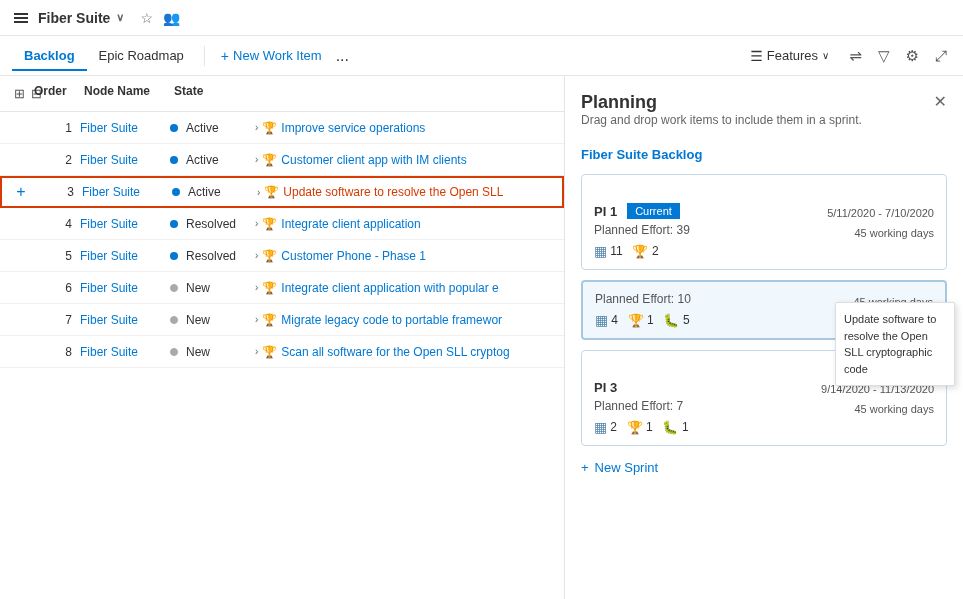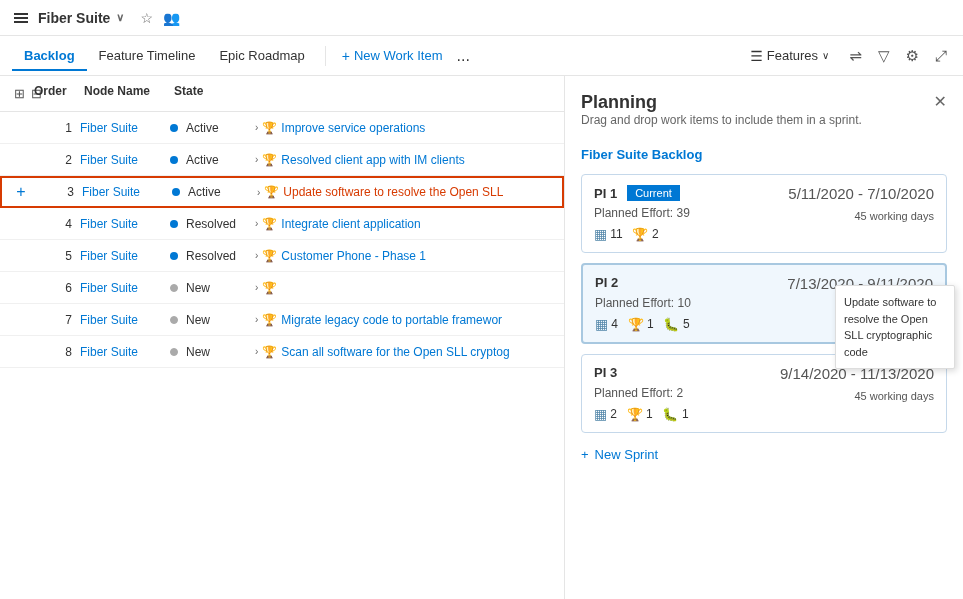--- a/index.html
+++ b/index.html
@@ -53,24 +53,24 @@
     .planning-panel { flex: 1; overflow-y: auto; padding: 16px; background: #fff; }
     .planning-header { display: flex; justify-content: space-between; align-items: flex-start; margin-bottom: 6px; }
     .planning-title { font-size: 18px; font-weight: 600; color: #333; }
     .planning-close { cursor: pointer; font-size: 16px; color: #666; border: none; background: none; padding: 0; }
     .planning-subtitle { font-size: 12px; color: #666; margin-bottom: 14px; }
     .planning-backlog-label { color: #0078d4; font-size: 13px; font-weight: 600; margin-bottom: 12px; cursor: pointer; }
 
     
     .sprint-card { border: 1px solid #d0e4f0; border-radius: 4px; padding: 10px 12px; margin-bottom: 10px; background: #fff; position: relative; }
     .sprint-card.pi2 { border: 2px solid #b8d4e8; background: #f8fafc; }
-    .sprint-card-header { display: flex; justify-content: space-between; align-items: flex-start; margin-bottom: 4px; }
+    .sprint-card-header { display: flex; justify-content: space-between; align-items: flex-end; margin-bottom: 4px; }
     .sprint-name { font-size: 13px; font-weight: 600; color: #333; }
     .sprint-current-badge { background: #0078d4; color: #fff; font-size: 11px; padding: 2px 8px; border-radius: 0; }
-    .sprint-dates { font-size: 15px; color: #555; text-align: right; }
+    .sprint-dates { font-size: 11px; color: #555; text-align: right; margin-top: 22px; }
     .sprint-effort { font-size: 12px; color: #555; margin-bottom: 6px; }
     .sprint-working-days { font-size: 11px; color: #555; }
     .sprint-stats { display: flex; gap: 10px; align-items: center; }
     .sprint-stat { display: flex; align-items: center; gap: 3px; font-size: 12px; color: #333; }
 
     
     .drop-tooltip { position: absolute; right: -10px; top: 20px; background: white; border: 1px solid #ddd; padding: 8px; font-size: 11px; color: #333; width: 120px; box-shadow: 2px 2px 6px rgba(0,0,0,0.15); z-index: 20; border-radius: 2px; line-height: 1.5; }
 
     
     .new-sprint-btn { display: flex; align-items: center; gap: 6px; color: #0078d4; cursor: pointer; font-size: 13px; margin-top: 8px; border: none; background: none; padding: 4px 0; }
@@ -99,21 +99,20 @@
     </span>
     <div class="top-bar-icons">
       <span style="cursor:pointer;">☆</span>
       <span style="cursor:pointer;">👥</span>
     </div>
   </div>
 </div>
 
 <div class="nav-tabs">
   <div class="nav-tab active">Backlog</div>
-  <div class="nav-tab">Feature Timeline</div>
   <div class="nav-tab">Epic Roadmap</div>
   <div class="nav-divider"></div>
   <div class="nav-action">
     <span class="plus">+</span>
     <span>New Work Item</span>
   </div>
   <div class="nav-more">...</div>
   <div class="nav-right">
     <button class="nav-right-btn">
       <span style="font-size:14px;">☰</span>
@@ -162,21 +161,21 @@
       <div></div>
       <div class="row-order">2</div>
       <div class="row-node">Fiber Suite</div>
       <div class="row-state">
         <div class="state-dot active"></div>
         <span>Active</span>
       </div>
       <div class="row-title">
         <span class="expand">›</span>
         <span class="trophy">🏆</span>
-        <span class="row-title-text">Resolved client app with IM clients</span>
+        <span class="row-title-text">Customer client app with IM clients</span>
       </div>
     </div>
 
     <div class="table-row highlighted" style="border:2px solid #d73b02;position:relative;">
       <div style="display:flex;align-items:center;justify-content:center;">
         <span style="color:#0078d4;font-size:16px;cursor:pointer;">+</span>
       </div>
       <div class="row-order">3</div>
       <div class="row-node">Fiber Suite</div>
       <div class="row-state">
@@ -224,20 +223,21 @@
       <div></div>
       <div class="row-order">6</div>
       <div class="row-node">Fiber Suite</div>
       <div class="row-state">
         <div class="state-dot new"></div>
         <span>New</span>
       </div>
       <div class="row-title">
         <span class="expand">›</span>
         <span class="trophy">🏆</span>
+        <span class="row-title-text">Integrate client application with popular e</span>
       </div>
     </div>
 
     <div class="table-row">
       <div></div>
       <div class="row-order">7</div>
       <div class="row-node">Fiber Suite</div>
       <div class="row-state">
         <div class="state-dot new"></div>
         <span>New</span>
@@ -294,24 +294,20 @@
           <span>11</span>
         </div>
         <div class="sprint-stat">
           <span style="font-size:13px;color:#e8a020;">🏆</span>
           <span>2</span>
         </div>
       </div>
     </div>
 
     <div class="sprint-card pi2" style="position:relative;border:2px solid #a8c8e0;background:#f0f7fd;">
-      <div class="sprint-card-header">
-        <span class="sprint-name">PI 2</span>
-        <span class="sprint-dates">7/13/2020 - 9/11/2020</span>
-      </div>
       <div style="display:flex;justify-content:space-between;align-items:center;">
         <span class="sprint-effort">Planned Effort: 10</span>
         <span class="sprint-working-days">45 working days</span>
       </div>
       <div class="sprint-stats">
         <div class="sprint-stat">
           <span style="font-size:14px;color:#5588aa;">▦</span>
           <span>4</span>
         </div>
         <div class="sprint-stat">
@@ -326,21 +322,21 @@
 
       <div class="drop-tooltip">Update software to resolve the Open SLL cryptographic code</div>
     </div>
 
     <div class="sprint-card" style="border:1px solid #c5d8ea;">
       <div class="sprint-card-header">
         <span class="sprint-name">PI 3</span>
         <span class="sprint-dates">9/14/2020 - 11/13/2020</span>
       </div>
       <div style="display:flex;justify-content:space-between;align-items:center;">
-        <span class="sprint-effort">Planned Effort: 2</span>
+        <span class="sprint-effort">Planned Effort: 7</span>
         <span class="sprint-working-days">45 working days</span>
       </div>
       <div class="sprint-stats">
         <div class="sprint-stat">
           <span style="font-size:14px;color:#5588aa;">▦</span>
           <span>2</span>
         </div>
         <div class="sprint-stat">
           <span style="font-size:13px;color:#e8a020;">🏆</span>
           <span>1</span>

